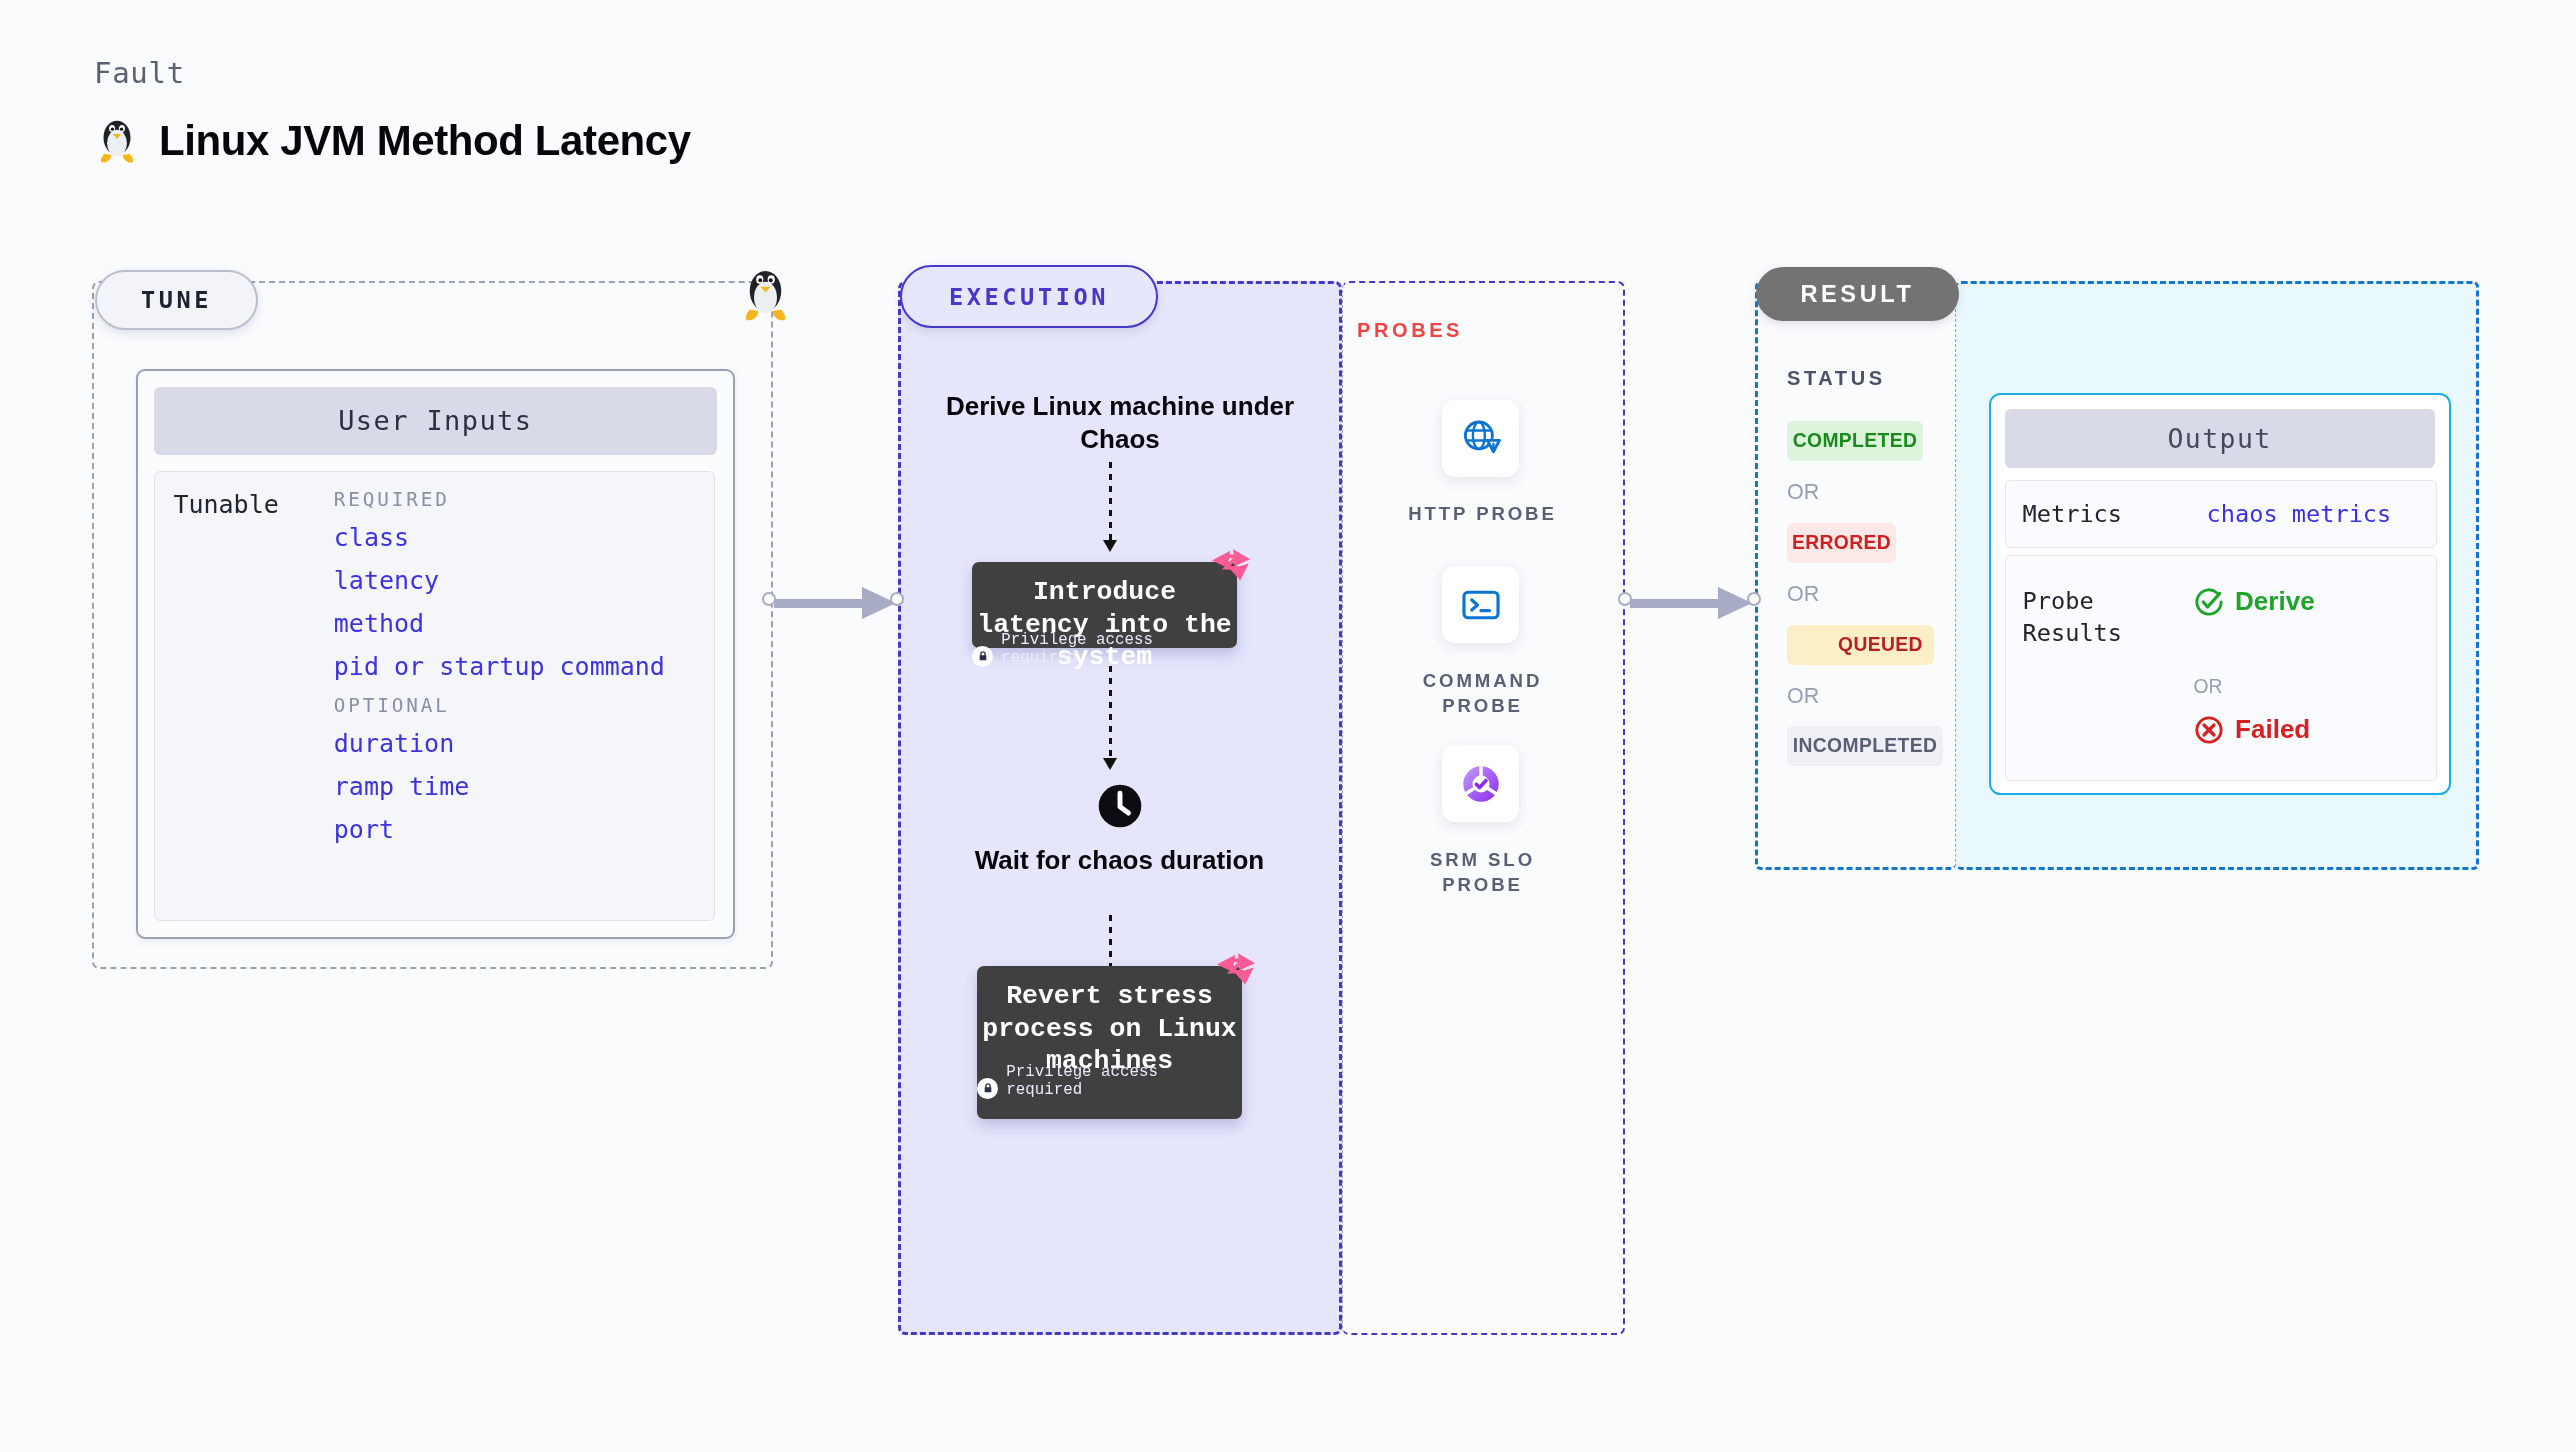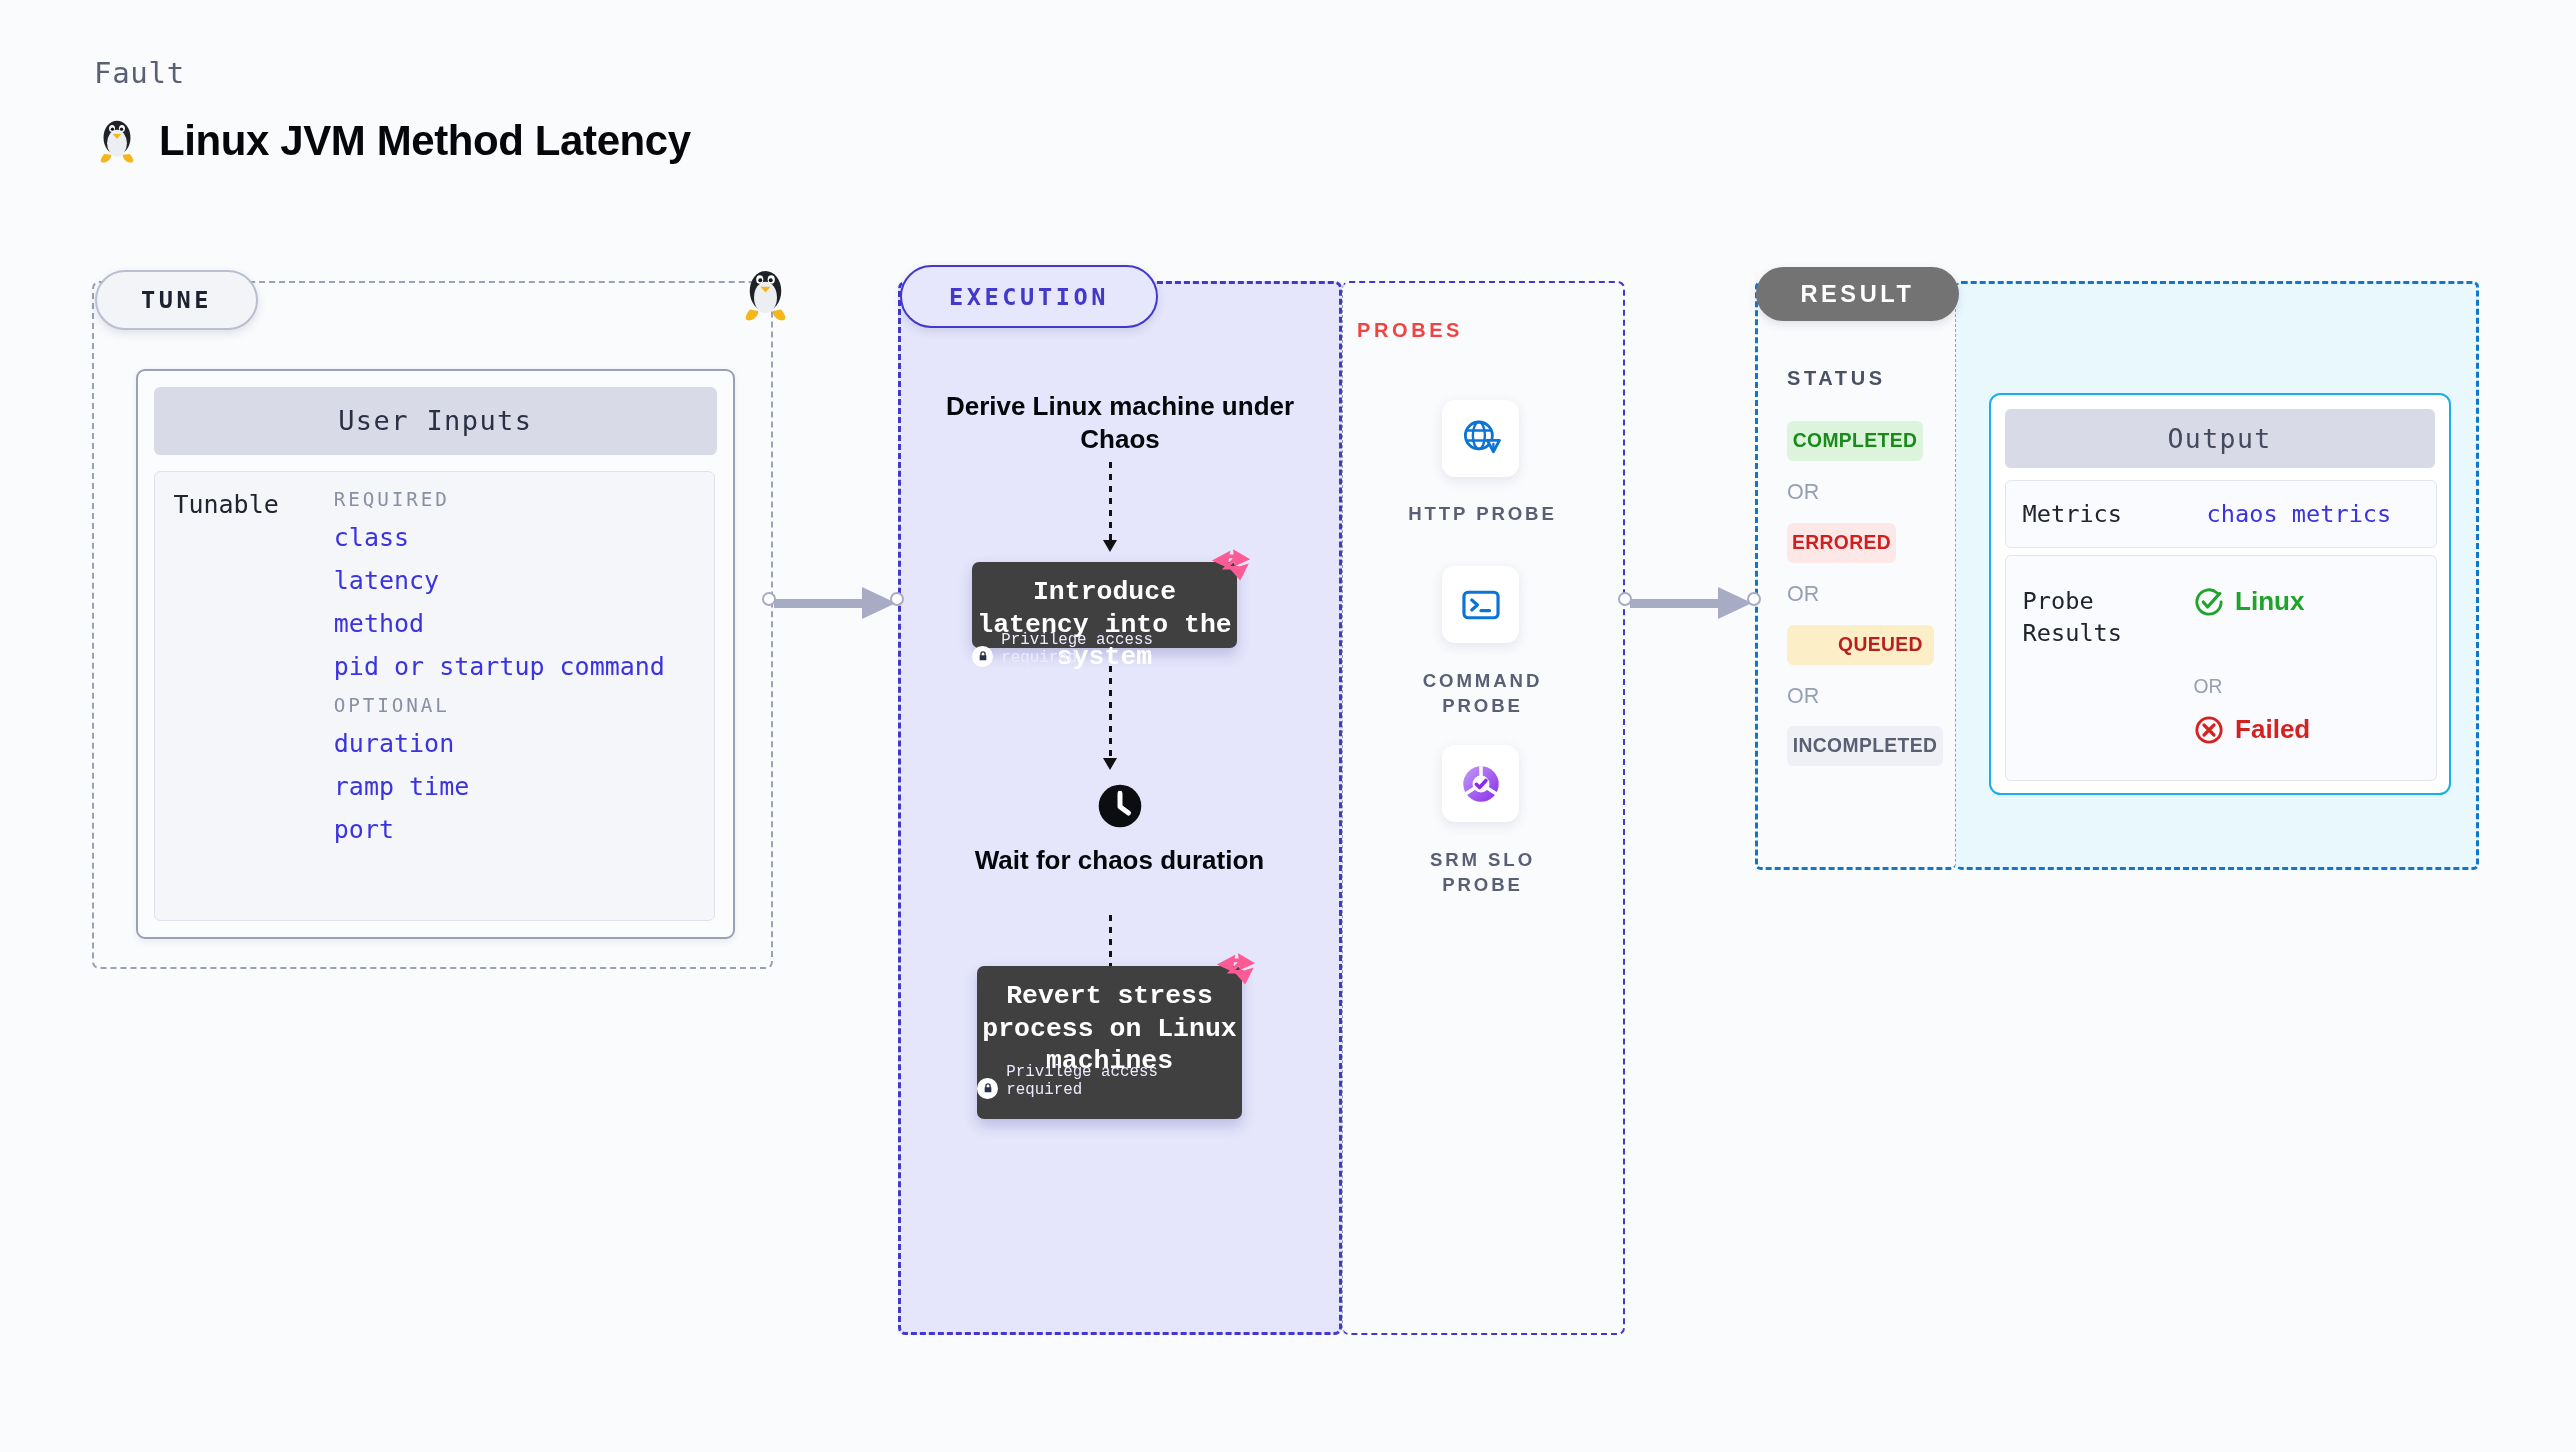--- a/index.html
+++ b/index.html
@@ -318,21 +318,21 @@
     <div id="metrics-label" class="mono">Metrics</div>
     <div id="metrics-value" class="mono">chaos metrics</div>
   </div>
   <div id="probe-res-row">
     <div id="probe-res-label" class="mono">Probe<br>Results</div>
     <div class="res-line" style="top:30px;color:#1fa32a;">
       <svg width="30" height="30" viewBox="0 0 42 42">
         <path d="M38 21a17 17 0 11-6-13" stroke="#1fa32a" stroke-width="4" fill="none" stroke-linecap="round"></path>
         <path d="M13 21 L19 28 L36 9" stroke="#1fa32a" stroke-width="4.5" fill="none" stroke-linecap="round" stroke-linejoin="round"></path>
       </svg>
-      <span>Linux</span>
+      <span>Derive</span>
     </div>
     <div id="res-or">OR</div>
     <div class="res-line" style="top:158px;color:#d62121;">
       <svg width="30" height="30" viewBox="0 0 42 42">
         <circle cx="21" cy="21" r="17" stroke="#d62121" stroke-width="4" fill="none"></circle>
         <path d="M14 14 L28 28 M28 14 L14 28" stroke="#d62121" stroke-width="4.5" stroke-linecap="round"></path>
       </svg>
       <span>Failed</span>
     </div>
   </div>

